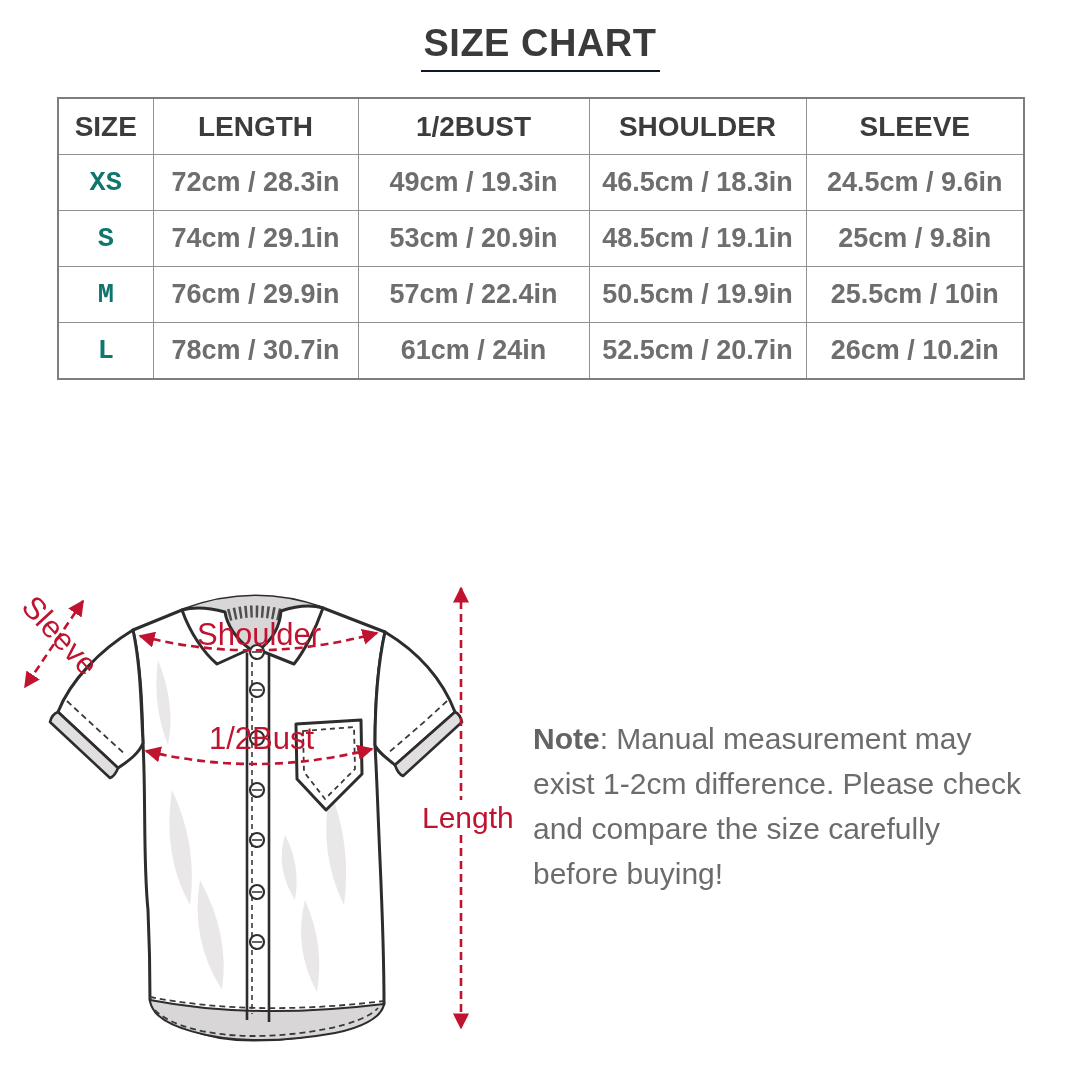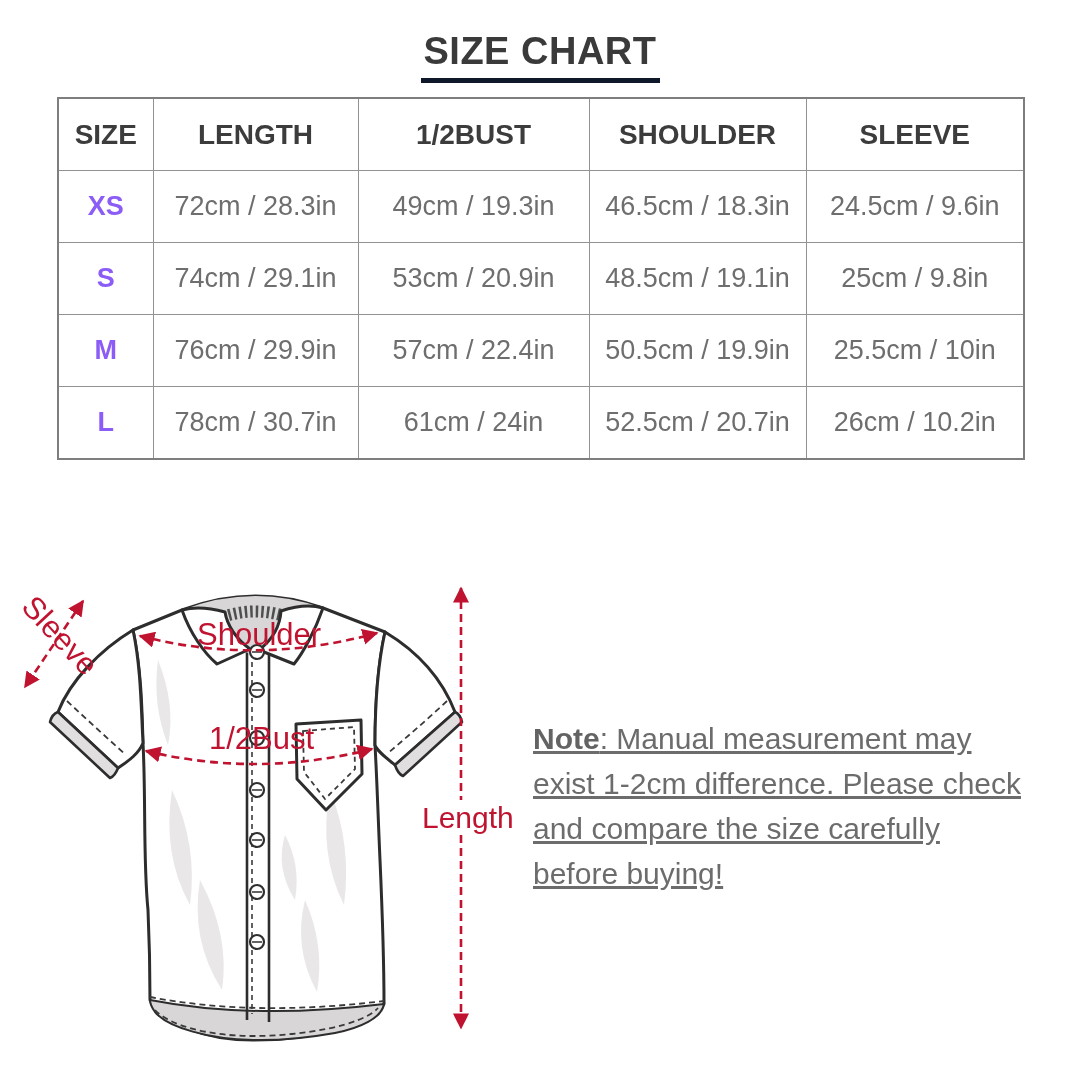--- a/index.html
+++ b/index.html
@@ -2,39 +2,39 @@
 <html><head>
 <meta charset="utf-8">
 <style>
   html,body { margin:0; padding:0; background:#ffffff; }
   .stage {
     position:relative; width:1080px; height:1080px; background:#ffffff;
     font-family:"Liberation Sans", sans-serif; overflow:hidden;
   }
   .title-wrap { position:absolute; top:22px; left:0; width:100%; text-align:center; }
   .page-title {
-    display:inline-block; margin:8px; font-size:38px; font-weight:bold; color:#3a3a3a;
-    letter-spacing:0.5px; border-bottom:5px solid #0f172a; padding:0 3px 5px 3px;
+    display:inline-block; margin:0; font-size:38px; font-weight:bold; color:#3a3a3a;
+    letter-spacing:0.5px; border-bottom:2px solid #0f172a; padding:0 3px 5px 3px;
   }
   table.size-table {
     position:absolute; left:57px; top:97px; width:966px;
     border-collapse:collapse; table-layout:fixed;
     border:2px solid #7e7e7e; background:#ffffff;
   }
   .size-table th, .size-table td {
-    border:1px solid #929292; height:47px; padding:12px;
+    border:1px solid #929292; height:47px; padding:4px;
     text-align:center; vertical-align:middle; white-space:nowrap; overflow:hidden;
   }
   .size-table th { font-size:28px; font-weight:bold; color:#3c3c3c; }
-  .size-table td { font-size:27px; font-weight:normal; color:#6e6e6e; }
-  .size-table td.size-col { font-weight:bold; color:#8b5cf6; }
+  .size-table td { font-size:27px; font-weight:bold; color:#6e6e6e; }
+  .size-table td.size-col { font-weight:bold; color:#0f766e;font-family:Liberation Mono, monospace; }
   svg.shirt { position:absolute; left:0; top:555px; width:520px; height:525px; }
   .note {
     position:absolute; left:533px; top:716px; width:494px;
-    font-size:30px; line-height:45px; color:#6c6c6c; text-align:left;text-decoration:underline;
+    font-size:30px; line-height:45px; color:#6c6c6c; text-align:left;
   }
   .note .note-label { font-weight:bold; color:#636363; }
 </style>
 </head>
 <body>
 
 <div class="stage">
 
   <div class="title-wrap">
     <h1 class="page-title">SIZE CHART</h1>

